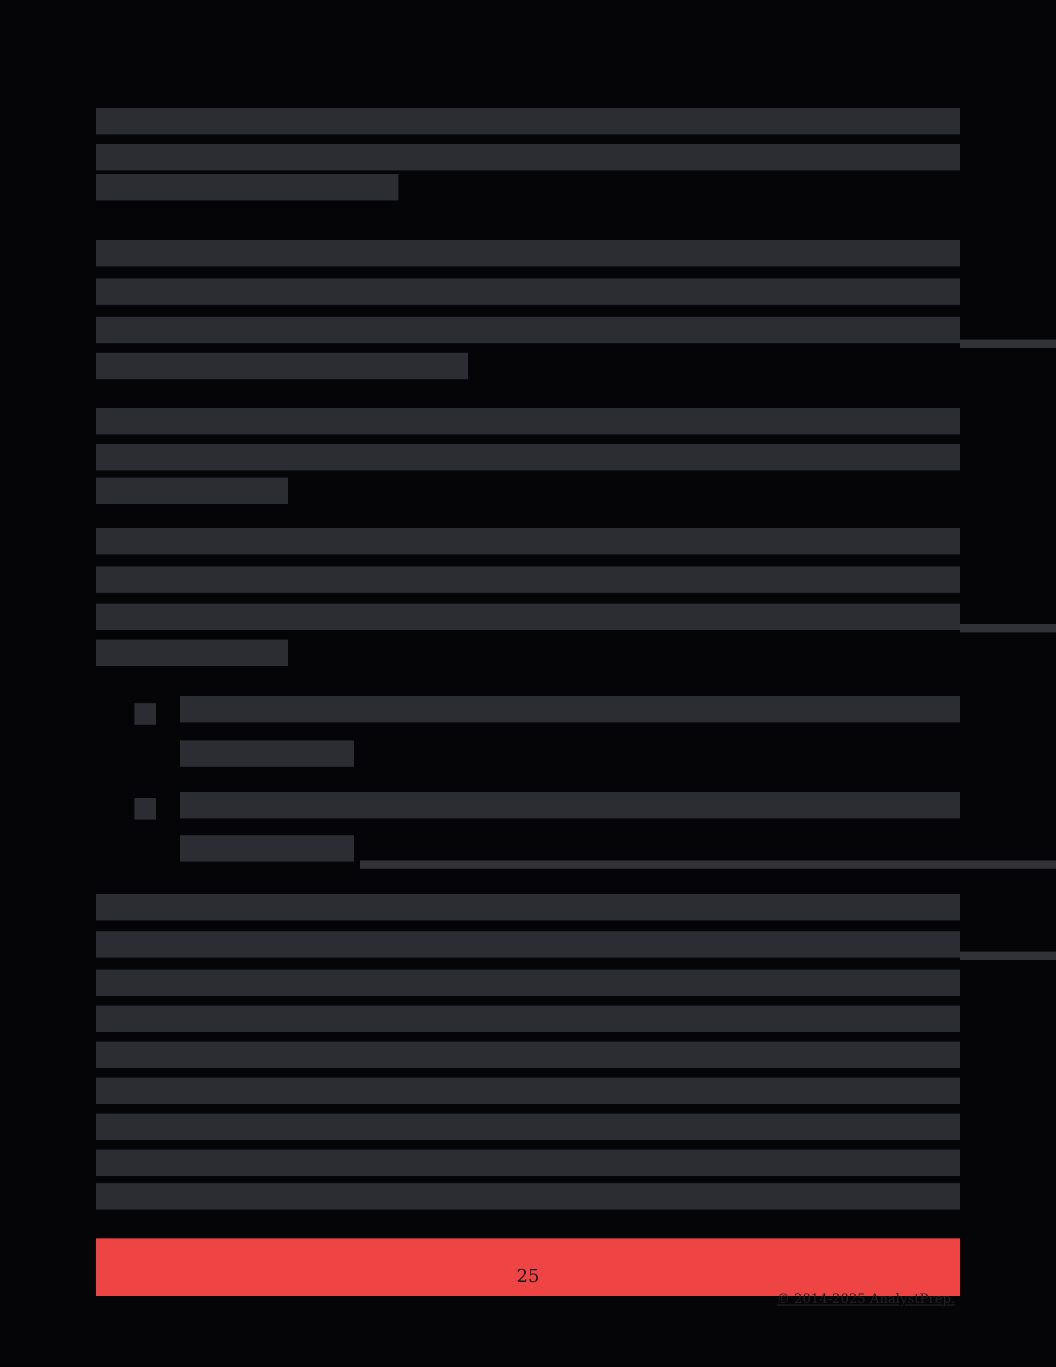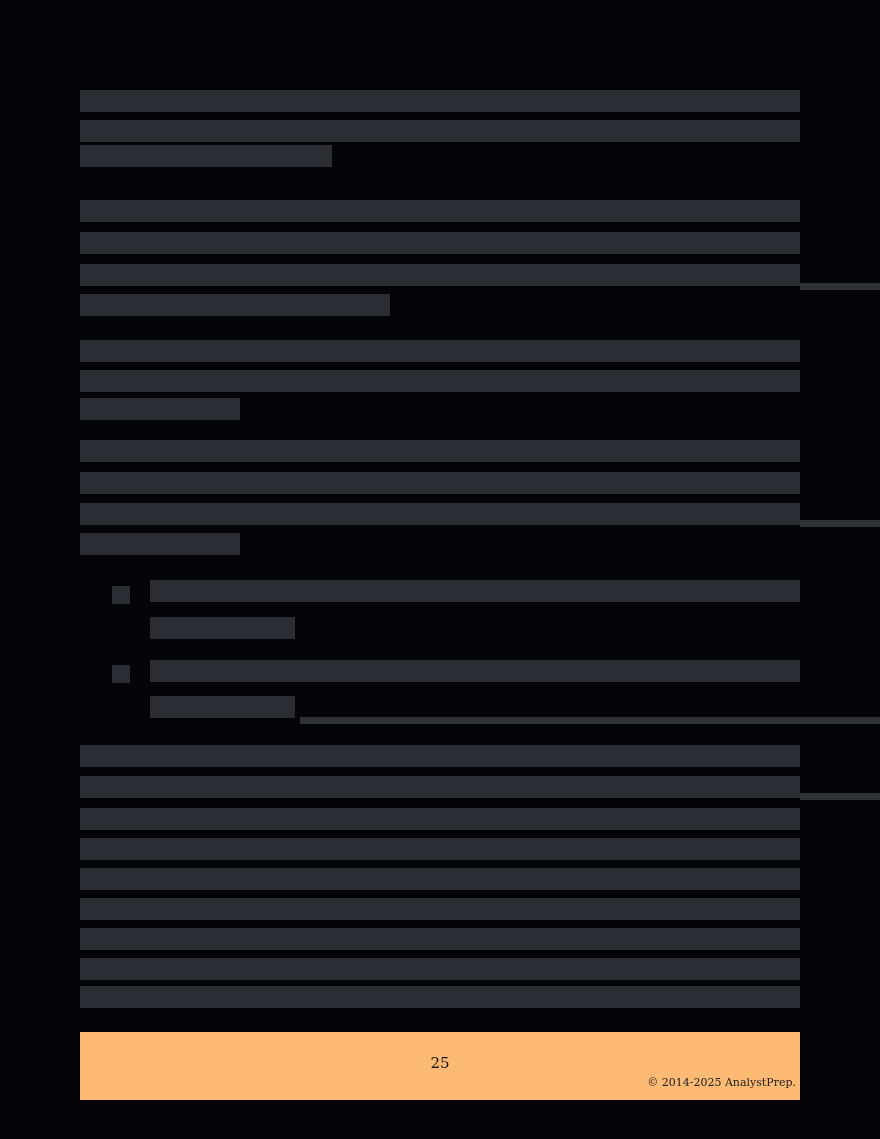--- a/index.html
+++ b/index.html
@@ -19,35 +19,36 @@
       background: #2b2d32;
     }
     .edge-line {
       position: absolute;
       height: 7px;
       background: #303236;
     }
     .footer {
       position: absolute;
       left: 80px; top: 1032px;
-      width: 720px; height: 68px;
-      background: #fdba74;
+      width: 720px; height: 48px;
+      background: #ef4444;
     }
     .page-number {
       position: absolute;
       left: 0; right: 0; top: 22px;
       text-align: center;
       font-size: 15px; color: #111;
       font-family: "DejaVu Serif", serif;
     }
     .copyright {
       position: absolute;
       right: 4px; top: 44px;
       font-size: 11px; color: #222;
       font-family: "DejaVu Serif", serif;
+      text-decoration: underline;
     }
   </style>
 </head>
 <body>
 
 <div id="doc"></div>
 
 <div class="footer">
   <div class="page-number">25</div>
   <div class="copyright">© 2014-2025 AnalystPrep.</div>

